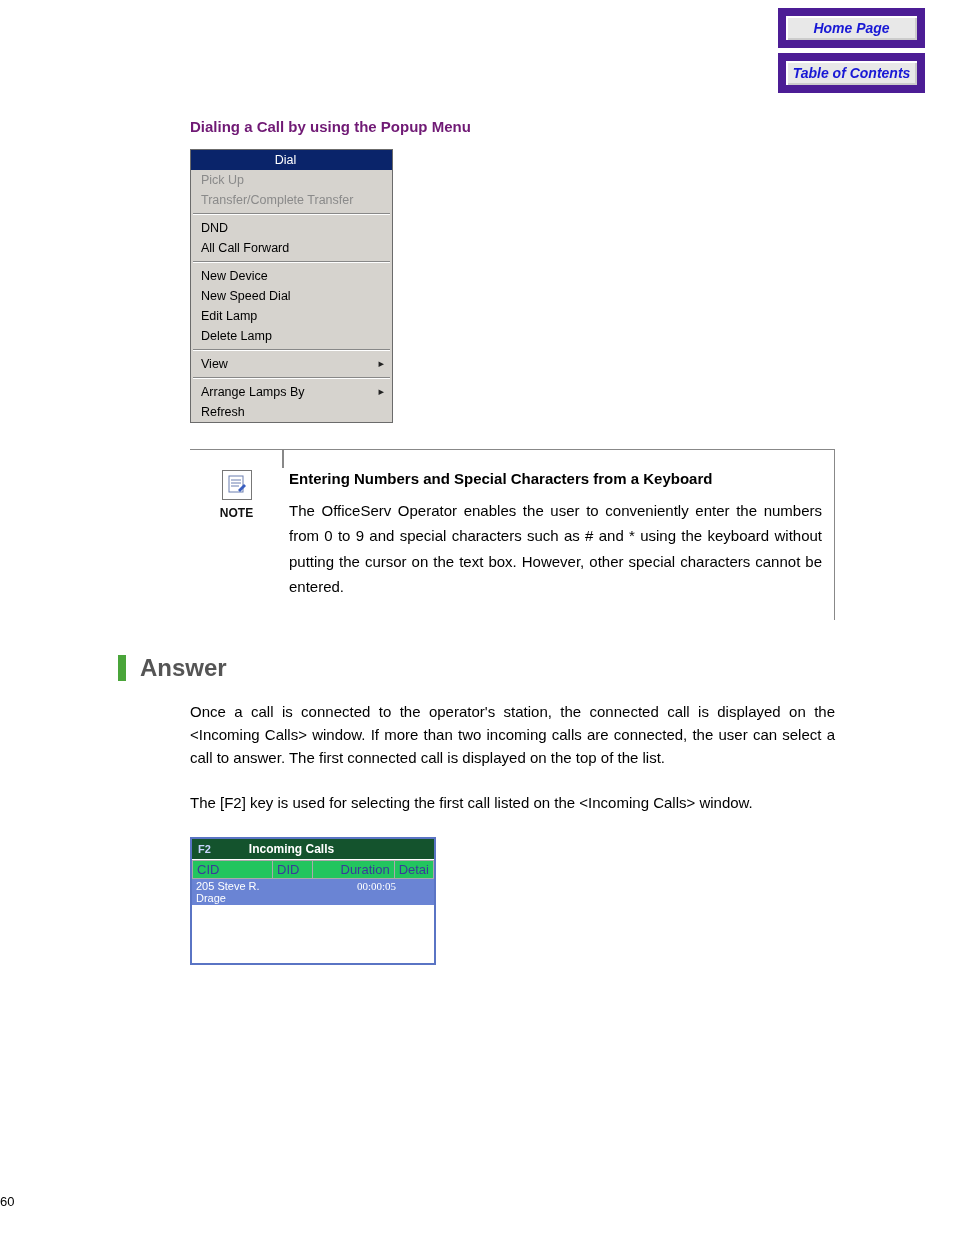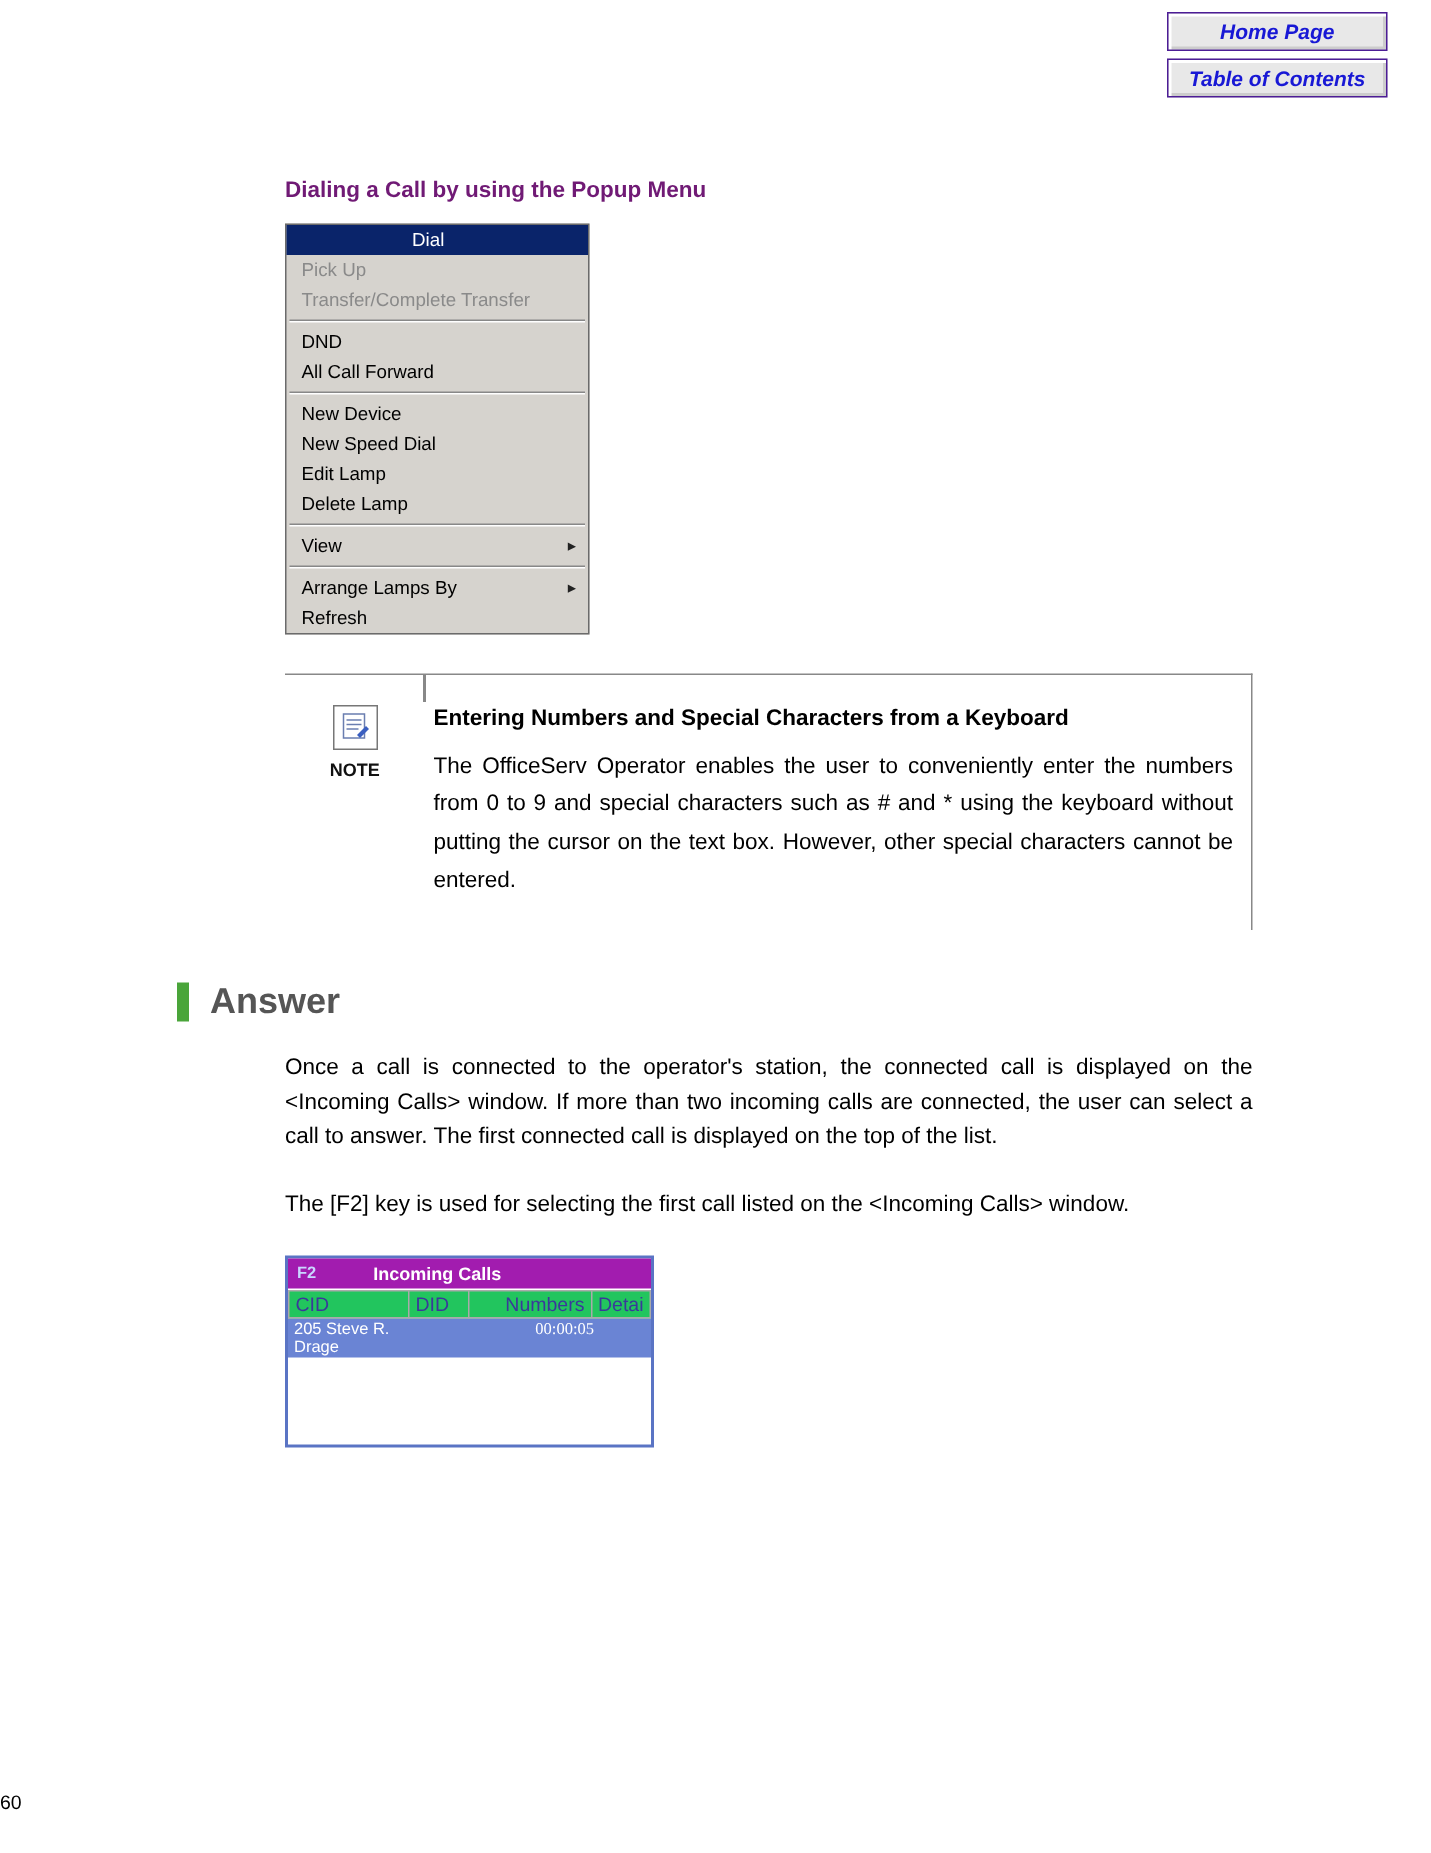--- a/index.html
+++ b/index.html
@@ -11,21 +11,21 @@
     position: relative;
     color: #000;
   }
   .nav-buttons {
     position: absolute;
     top: 8px;
     right: 29px;
     width: 147px;
   }
   .nav-btn {
-    border: 1px solid #4c1d95;
+    border: 8px solid #4c1d95;
     background: #e8e8e8;
     text-align: center;
     padding: 4px 0;
     margin-bottom: 5px;
     font-weight: bold;
     font-style: italic;
     font-size: 14px;
     color: #1818d5;
     cursor: pointer;
     box-shadow: inset 2px 2px 0 #fff, inset -2px -2px 0 #ccc;
@@ -156,21 +156,21 @@
   }
   
   .inc-table {
     width: 246px;
     border: 2px solid #5a74c4;
     font-size: 12px;
     background: #fff;
     margin-left: 0;
   }
   .inc-title {
-    background: #a21caf;
+    background: #14532d;
     color: #fff;
     font-weight: bold;
     padding: 3px 6px;
     display: flex;
     align-items: center;
     border-bottom: 1px solid #fff;
   }
   .inc-f2 {
     color: #c9d6ff;
     font-weight: bold;
@@ -270,21 +270,21 @@
 
     <div style="margin-left:72px;">
       <div class="inc-table">
         <div class="inc-title">
           <span class="inc-f2">F2</span>
           <span>Incoming Calls</span>
         </div>
         <div class="inc-header">
           <div class="col-cid">CID</div>
           <div class="col-did">DID</div>
-          <div class="col-dur">Numbers</div>
+          <div class="col-dur">Duration</div>
           <div class="col-det">Detai</div>
         </div>
         <div class="inc-row">
           <div class="col-cid">205 Steve R. Drage</div>
           <div class="col-did"></div>
           <div class="col-dur" style="text-align:right;font-family:Liberation Serif, serif;">00:00:05</div>
           <div class="col-det"></div>
         </div>
         <div class="inc-blank"></div>
       </div>

